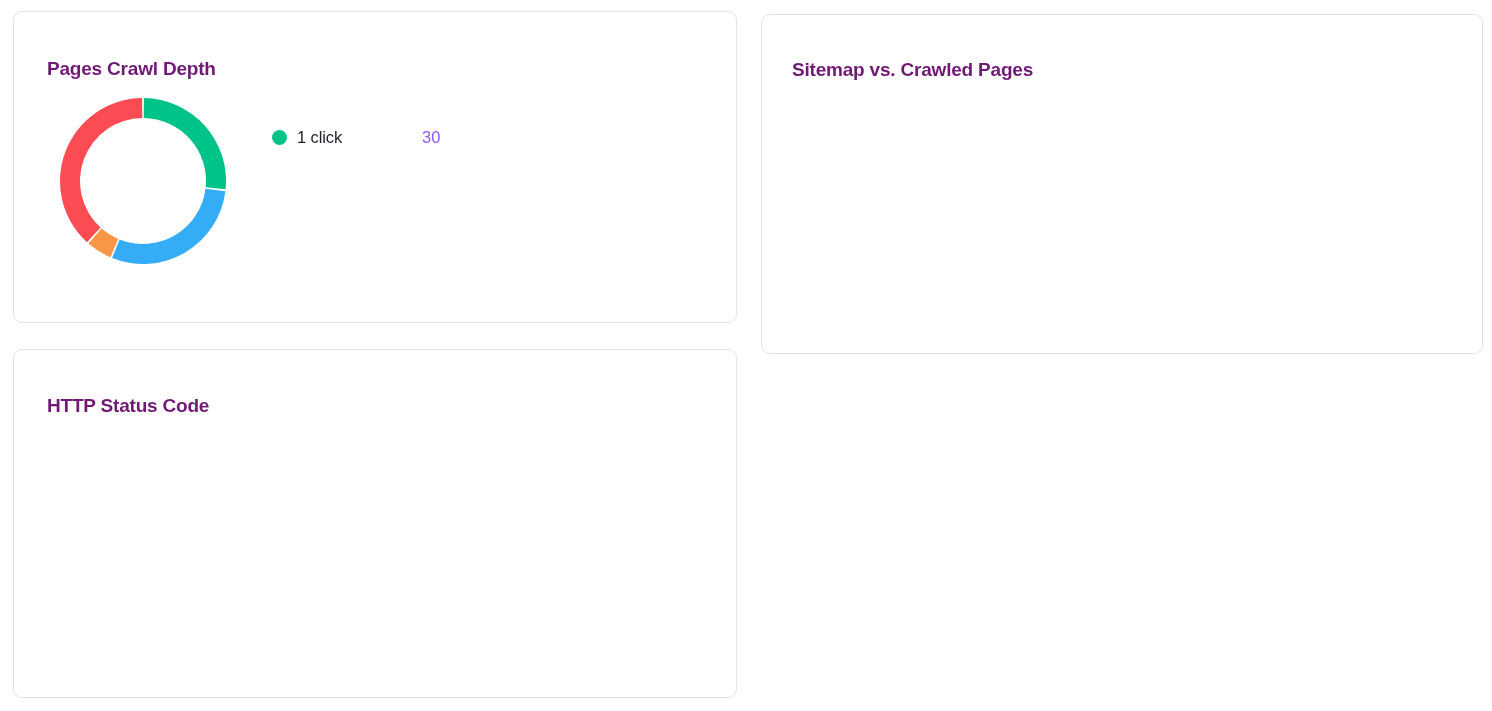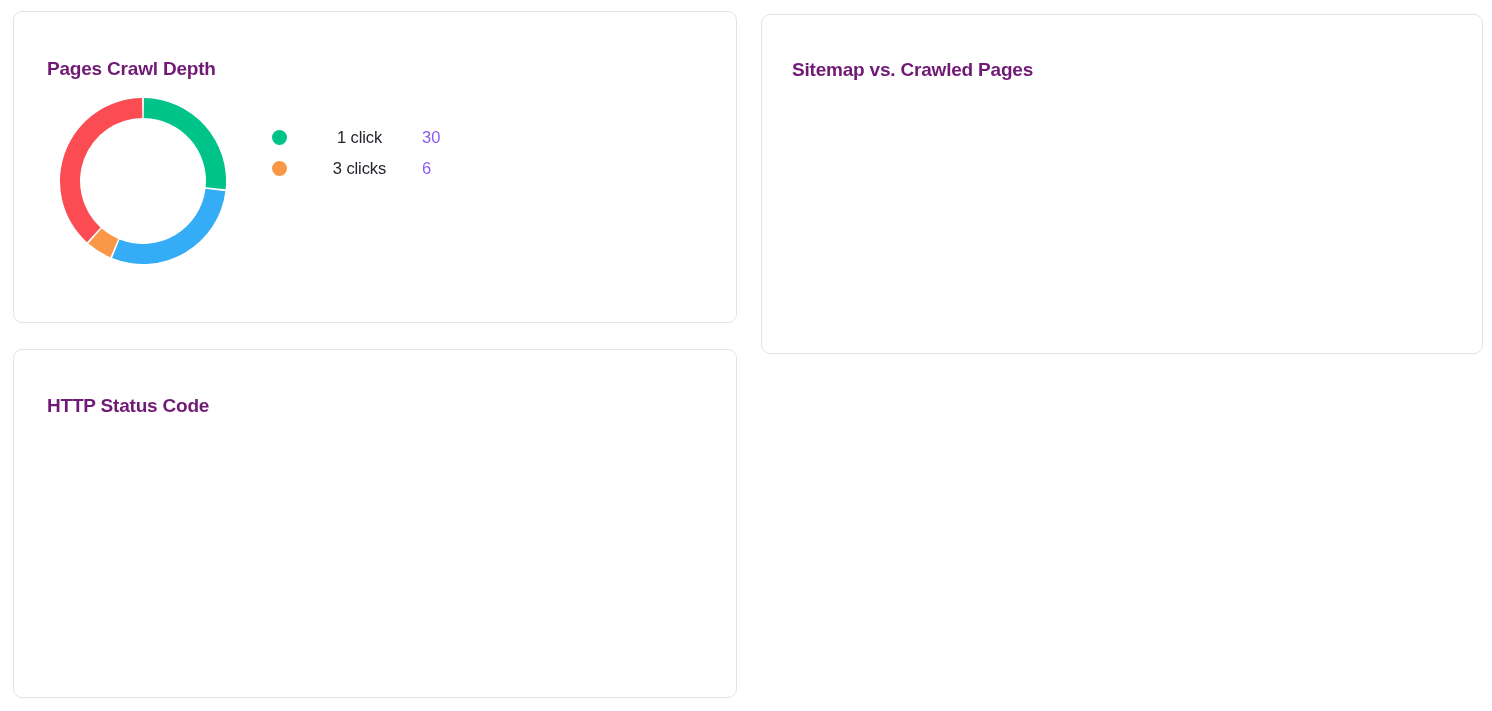--- a/index.html
+++ b/index.html
@@ -50,21 +50,21 @@
     height: 168px;
   }
   #donut-crawl-depth { left: 45px; top: 85px; }
 
   .donut-svg { display: block; width: 168px; height: 168px; }
 
   
   .legend {
     position: absolute;
   }
-  #legend-crawl-depth { left: 258px; top: 110px; text-align: center; }
+  #legend-crawl-depth { left: 258px; top: 110px; }
 
   .legend-row {
     display: flex;
     align-items: center;
     height: 31px;
     white-space: nowrap;
   }
 
   .legend-swatch {
     width: 15px;
@@ -106,25 +106,20 @@
           <path d="M 27.994707577360366 145.25689529069052 A 83 83 0 0 1 83.05841506598406 1.0053410284009061 L 83.28530300189152 21.004054033605506 A 63 63 0 0 0 41.48995876353859 130.49619763028318 Z" fill="#fb4b53"></path>
         </svg>
     </div>
 
     <div class="legend legend-table" id="legend-crawl-depth">
         <div class="legend-row">
           <span class="legend-swatch" style="background: rgb(0, 195, 137);"></span>
           <span class="legend-label">1 click</span>
           <span class="legend-value">30</span>
         </div>
-        <div class="legend-row">
-          <span class="legend-swatch" style="background: rgb(250, 151, 70);"></span>
-          <span class="legend-label">3 clicks</span>
-          <span class="legend-value">6</span>
-        </div>
       </div>
   </section>
 
   <section class="card" id="card-sitemap">
     <h2 class="card-title">Sitemap vs. Crawled Pages</h2>
 
   </section>
 
   <section class="card" id="card-http">
     <h2 class="card-title">HTTP Status Code</h2>

